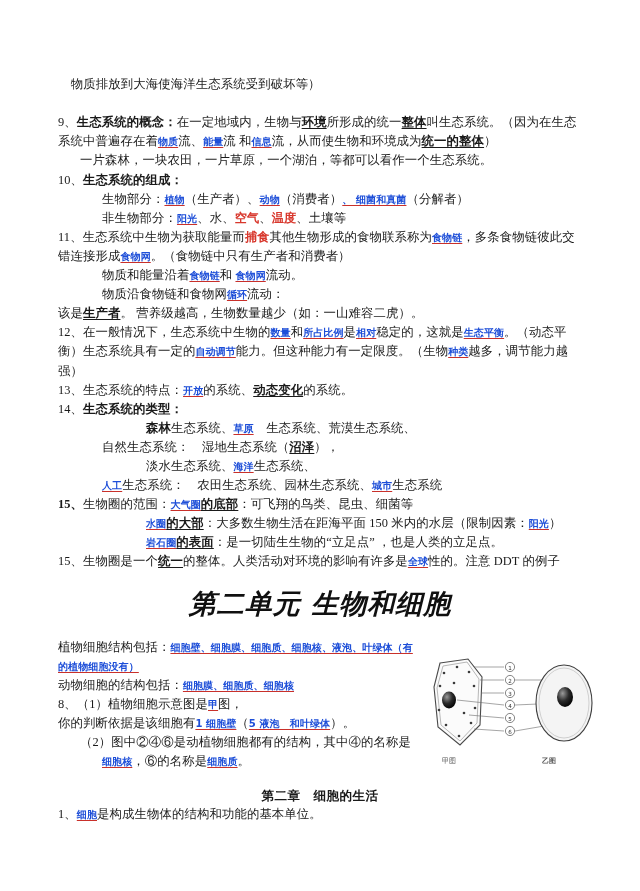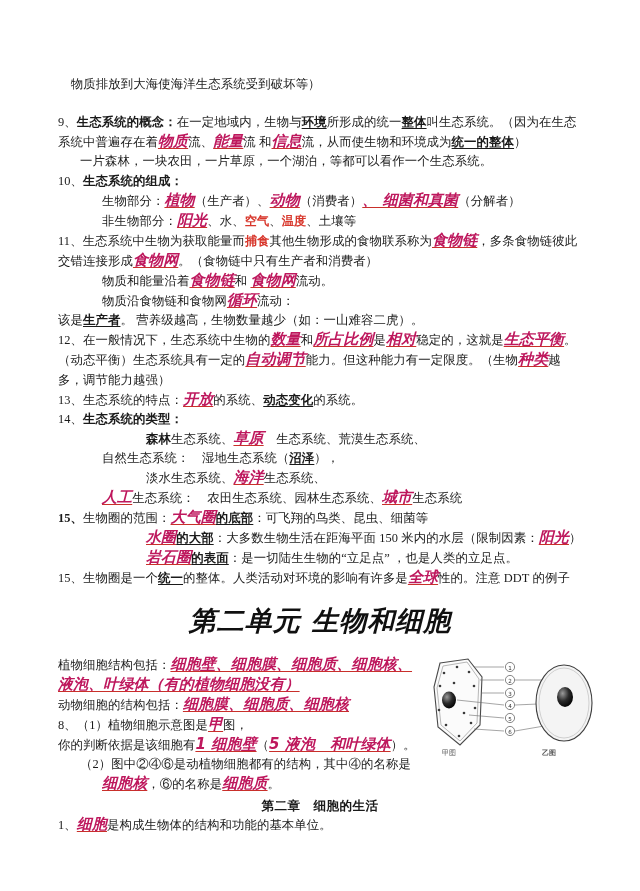--- a/index.html
+++ b/index.html
@@ -26,28 +26,27 @@
   
   .b{font-weight:bold;}
   
   .r{
     color:#d8372c;
     font-weight:bold;
     font-family:"DejaVu Sans","Liberation Sans",sans-serif;
     font-size:12.2px;
   }
   .ru{
-    color:#be185d;
-    font-weight:bold;
-    font-family:"DejaVu Sans","Liberation Sans",sans-serif;
-    font-size:15px;
+    color:#1d4ed8;
+    font-weight:bold;
+    font-family:"DejaVu Sans","Liberation Sans",sans-serif;
+    font-size:10px;
     text-decoration:underline;
     text-underline-offset:2px;
     text-decoration-color:#c9302a;
-    font-style:italic;
   }
   .blk-u{
     font-weight:bold;
     text-decoration:underline;
     text-underline-offset:2px;
   }
   .ind1{display:inline-block;width:22px;}
   .ind2{display:inline-block;width:44px;}
   .ind4{display:inline-block;width:88px;}
 
@@ -59,41 +58,41 @@
     letter-spacing:1px;
     color:#101010;
     margin:14px 0 16px 0;
     font-style:italic;
   }
   .chapter-title{
     text-align:center;
     font-weight:bold;
     font-size:12.6px;
     letter-spacing:.4px;
-    margin-top:4px;
+    margin-top:17px;
   }
   .cellblock{
     position:relative;
   }
   .celltext{
     width:360px;
     margin-top:12px;
   }
   
   .diagram{
     position:absolute;
     right:40px;
     top:653px;
     width:176px;
     height:104px;
   }
   .diagram svg{display:block;}
   .figcap{
     position:absolute;
-    top:95px;
+    top:103px;
     font-size:7px;
     color:#555;
     font-family:"DejaVu Sans","Liberation Sans",sans-serif;
   }
   .figcap.a{left:18px;}
   .figcap.b{left:118px;}
 </style>
 </head>
 <body>
 

